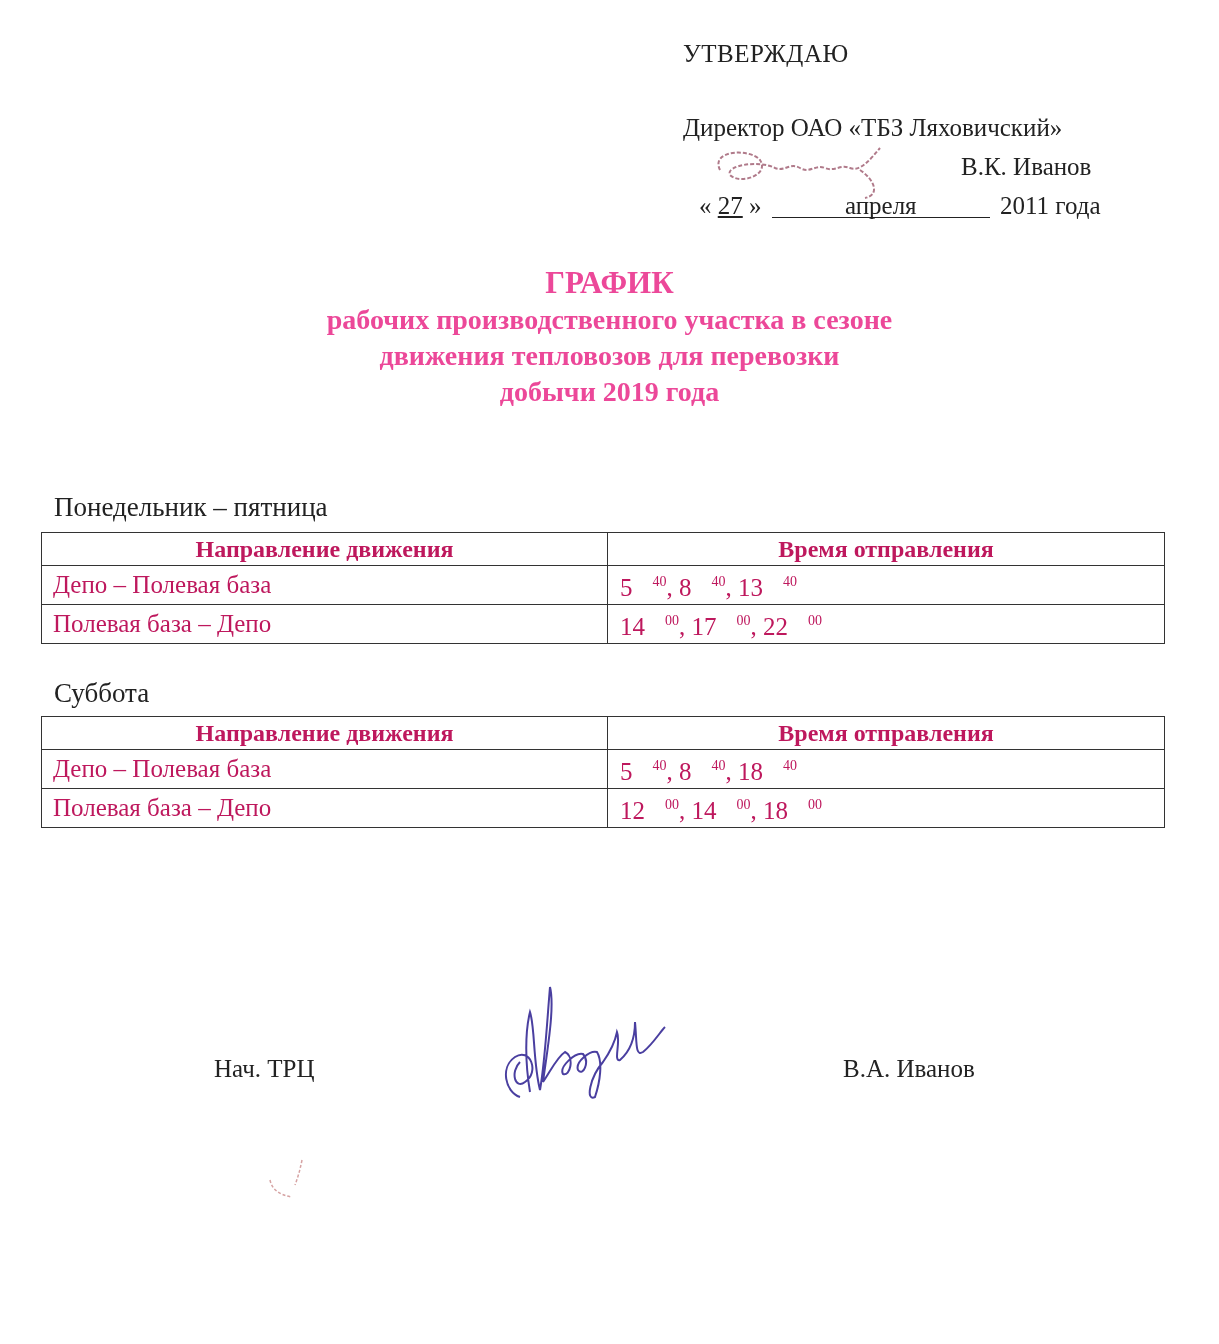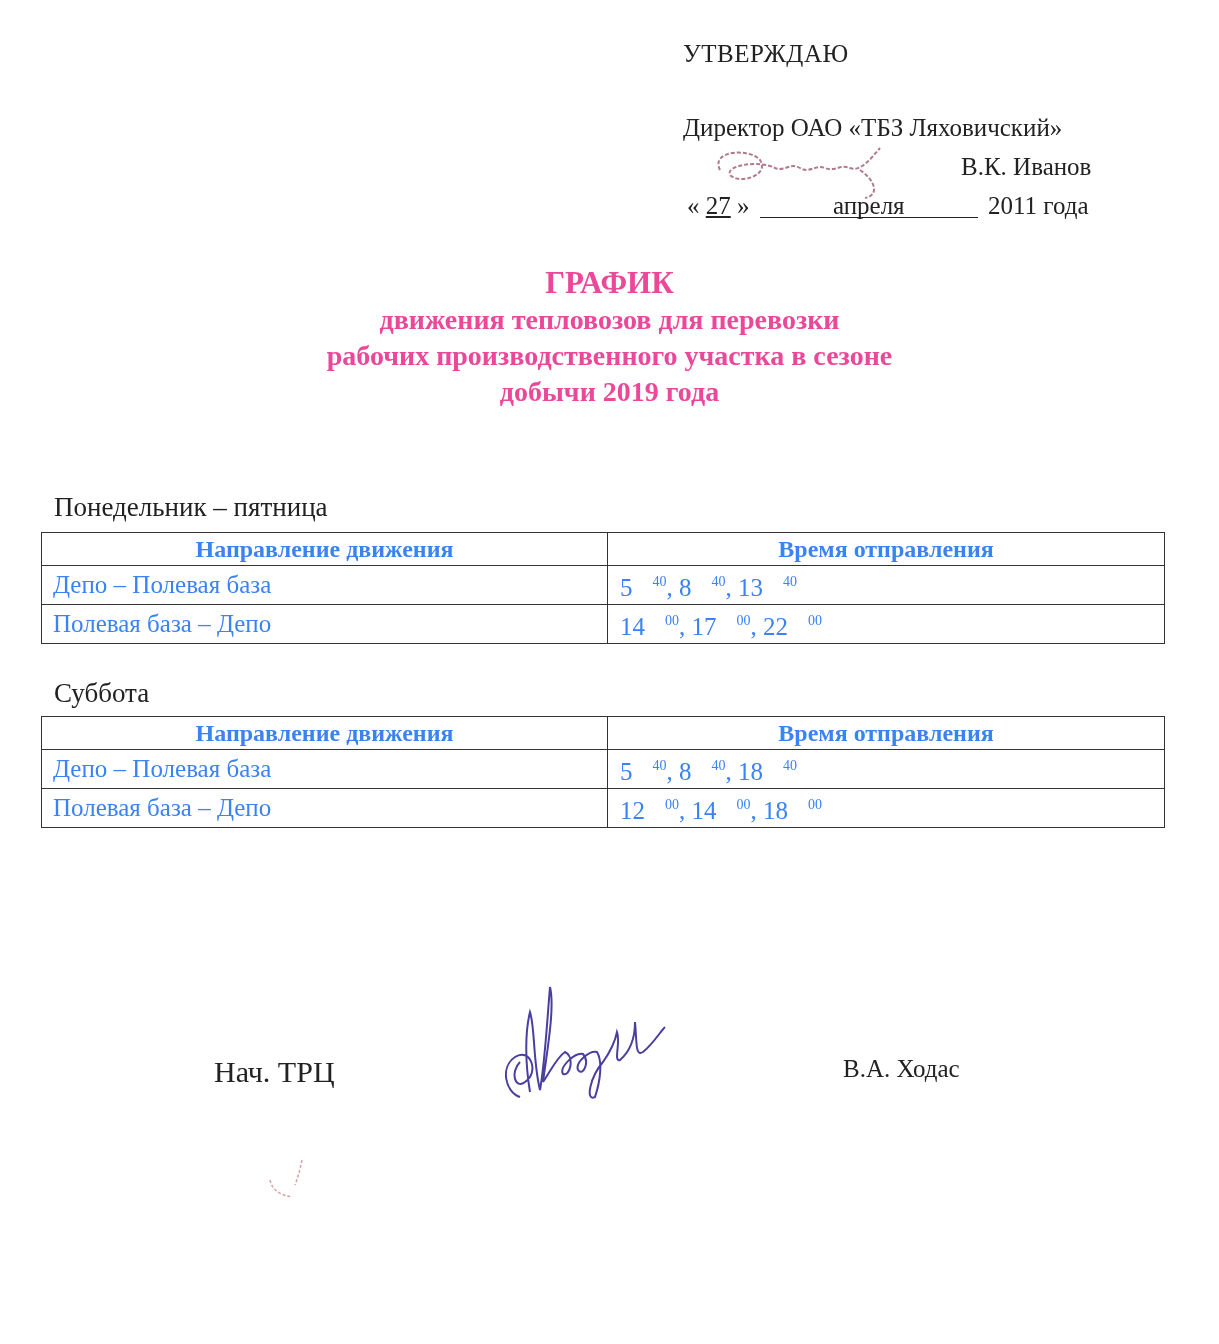--- a/index.html
+++ b/index.html
@@ -36,21 +36,21 @@
       white-space: nowrap;
     }
     .approval .name {
       position: absolute;
       left: 278px;
       top: 113px;
       white-space: nowrap;
     }
     .approval .date-line {
       position: absolute;
-      left: 4px;
+      left: 16px;
       top: 152px;
       white-space: nowrap;
     }
     .approval .date-line .day {
       text-decoration: underline;
     }
     .approval .date-line .month {
       display: inline-block;
       width: 218px;
       text-align: center;
@@ -88,21 +88,21 @@
       left: 54px;
       font-size: 27px;
       color: #222;
     }
     table.schedule {
       position: absolute;
       left: 41px;
       width: 1124px;
       border-collapse: collapse;
       font-size: 25px;
-      color: #3b82f6;
+      color: #be185d;
     }
     table.schedule th, table.schedule td {
       border: 1px solid #333;
       padding: 0 11px;
       height: 33px;
       line-height: 32px;
       text-align: left;
       vertical-align: middle;
     }
     table.schedule th {
@@ -119,21 +119,21 @@
     }
     .time sup {
       font-size: 14px;
       vertical-align: 10px;
       margin-left: 20px;
     }
     .footer-position {
       position: absolute;
       left: 214px;
       top: 1055px;
-      font-size: 30px;
+      font-size: 25px;
       color: #222;
     }
     .footer-name {
       position: absolute;
       left: 843px;
       top: 1055px;
       font-size: 25px;
       color: #222;
     }
     .signature-head {
@@ -166,22 +166,22 @@
     <span>2011 года</span>
   </div>
 </div>
 
 <svg class="signature-director" viewBox="0 0 200 60">
   <path d="M20 30 C 10 10, 50 8, 60 20 C 70 35, 40 45, 30 35 C 25 25, 60 20, 75 28 C 85 32, 90 22, 100 28 C 110 34, 115 24, 125 28 C 135 32, 140 24, 150 28 C 160 32, 170 20, 180 8 M160 30 C 175 40, 180 55, 165 58" fill="none" stroke="#b07a8a" stroke-width="2" stroke-dasharray="4 2"></path>
 </svg>
 
 <div class="title-block">
   <div class="main-title">ГРАФИК</div>
+  <div class="subtitle">рабочих производственного участка в сезоне</div>
   <div class="subtitle">движения тепловозов для перевозки</div>
-  <div class="subtitle">рабочих производственного участка в сезоне</div>
   <div class="subtitle">добычи 2019 года</div>
 </div>
 
 <div class="section-label" style="top:492px;">Понедельник – пятница</div>
 <table class="schedule" style="top:532px;">
   <thead>
     <tr>
       <th>Направление движения</th>
       <th>Время отправления</th>
     </tr>
@@ -231,17 +231,17 @@
         <span class="time"><span>18</span><sup>00</sup></span>
       </td>
     </tr>
   </tbody>
 </table>
 
 <div class="footer-position">Нач. ТРЦ</div>
 <svg class="signature-head" viewBox="0 0 190 130">
   <path d="M35 115 C 20 110, 15 85, 30 75 C 45 65, 55 90, 40 100 C 30 108, 25 90, 35 80 M45 110 C 40 80, 40 50, 45 30 C 50 45, 48 80, 55 108 C 60 80, 62 40, 65 5 C 70 25, 62 70, 58 100 C 65 90, 72 75, 80 70 C 90 75, 85 95, 78 92 C 74 85, 90 70, 98 72 C 105 80, 98 95, 93 88 C 90 80, 105 68, 112 70 C 118 80, 115 100, 110 115 C 100 120, 105 95, 118 80 C 125 70, 130 60, 132 50 C 136 60, 128 80, 135 78 C 142 72, 150 60, 150 40 C 152 60, 150 75, 158 70 C 168 62, 175 50, 180 45" fill="none" stroke="#4a3fa0" stroke-width="2"></path>
 </svg>
-<div class="footer-name">В.А. Ходас</div>
+<div class="footer-name">В.А. Иванов</div>
 
 <svg class="stray-mark" viewBox="0 0 60 50">
   <path d="M40 5 C 38 15, 36 22, 33 30 M8 25 C 10 35, 18 40, 30 42" fill="none" stroke="#d6a3a3" stroke-width="1.5" stroke-dasharray="3 2"></path>
 </svg>
 
 </body></html>

